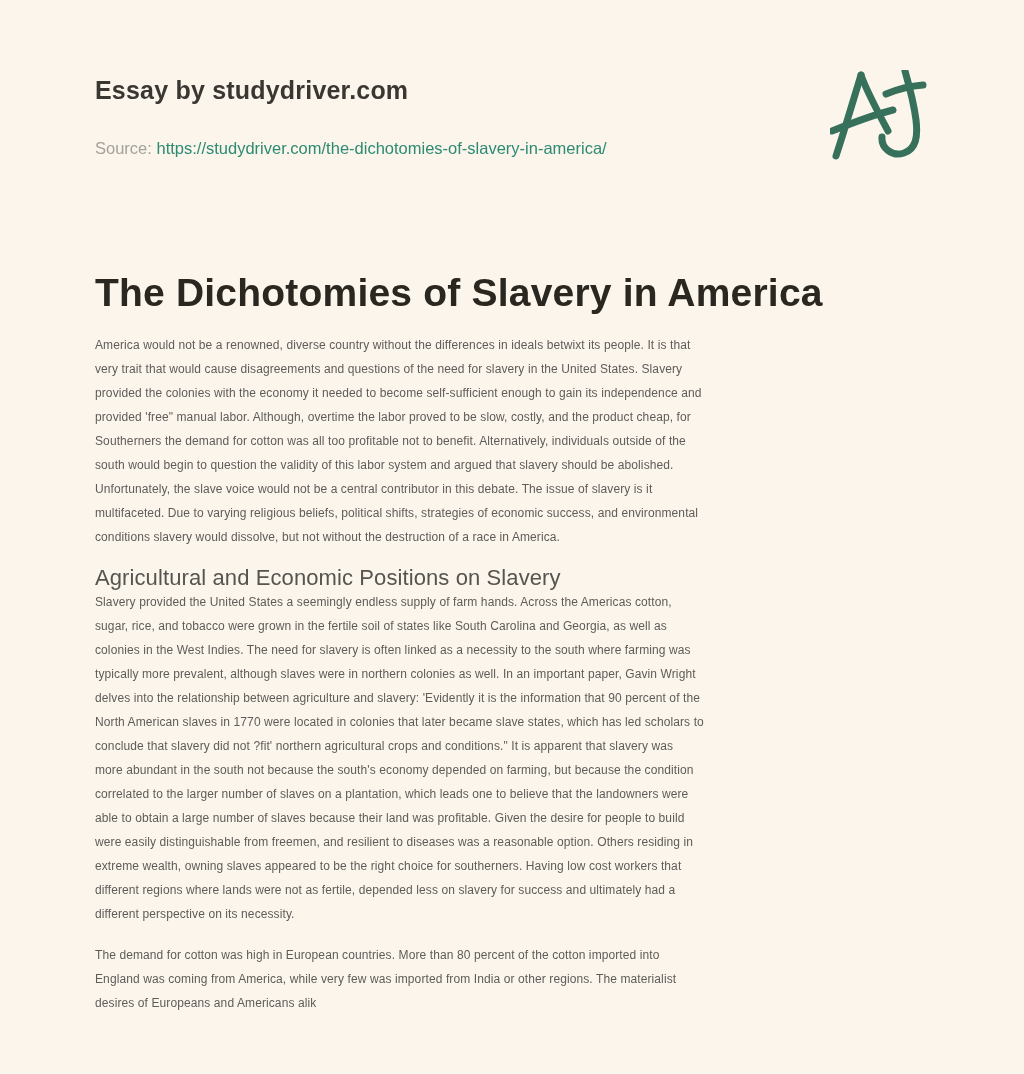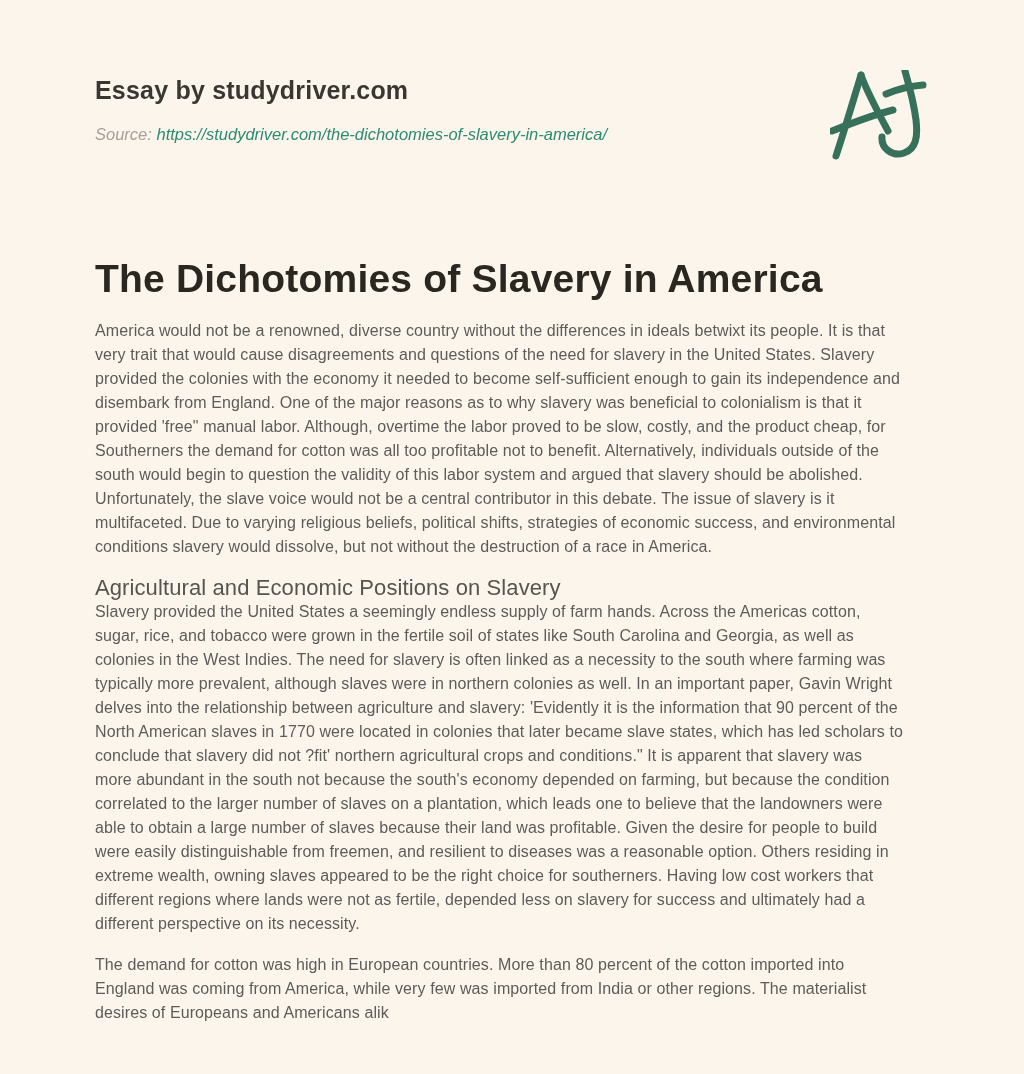--- a/index.html
+++ b/index.html
@@ -20,24 +20,23 @@
 
   .doc-header-title {
     font-size: 25px;
     font-weight: 700;
     color: #3a3733;
     letter-spacing: 0.2px;
     line-height: 28px;
   }
 
   .source-row {
-    margin-top: 20px;
+    margin-top: 34px;
     font-size: 16.5px;
     line-height: 20px;
-    font-style: italic;
   }
   .source-label { color: #a4a09a; }
   .source-link {
     color: #2d8a73;
     text-decoration: none;
   }
 
   .logo {
     position: absolute;
     top: 70px;
@@ -53,21 +52,21 @@
     color: #2a2username721;
     color: #2a2721;
     letter-spacing: 0.2px;
     line-height: 38px;
   }
 
   .essay-body { margin-top: 21px; }
 
   .paragraph { margin-bottom: 17px; }
   .paragraph .line {
-    font-size: 16px;
+    font-size: 12px;
     line-height: 24px;
     color: #5e5c59;
     letter-spacing: 0.1px;
     white-space: nowrap;
   }
 
   .section-heading {
     font-size: 22px;
     line-height: 24px;
     color: #56544f;
@@ -101,21 +100,20 @@
     </svg>
   </div>
 
   <div class="essay-title">The Dichotomies of Slavery in America</div>
 
   <div class="essay-body">
       <div class="paragraph">
         <div class="line">America would not be a renowned, diverse country without the differences in ideals betwixt its people. It is that</div>
         <div class="line">very trait that would cause disagreements and questions of the need for slavery in the United States. Slavery</div>
         <div class="line">provided the colonies with the economy it needed to become self-sufficient enough to gain its independence and</div>
-        <div class="line">disembark from England. One of the major reasons as to why slavery was beneficial to colonialism is that it</div>
         <div class="line">provided 'free" manual labor. Although, overtime the labor proved to be slow, costly, and the product cheap, for</div>
         <div class="line">Southerners the demand for cotton was all too profitable not to benefit. Alternatively, individuals outside of the</div>
         <div class="line">south would begin to question the validity of this labor system and argued that slavery should be abolished.</div>
         <div class="line">Unfortunately, the slave voice would not be a central contributor in this debate. The issue of slavery is it</div>
         <div class="line">multifaceted. Due to varying religious beliefs, political shifts, strategies of economic success, and environmental</div>
         <div class="line">conditions slavery would dissolve, but not without the destruction of a race in America.</div>
       </div>
       <div class="section-heading">Agricultural and Economic Positions on Slavery</div>
       <div class="paragraph">
         <div class="line">Slavery provided the United States a seemingly endless supply of farm hands. Across the Americas cotton,</div>

